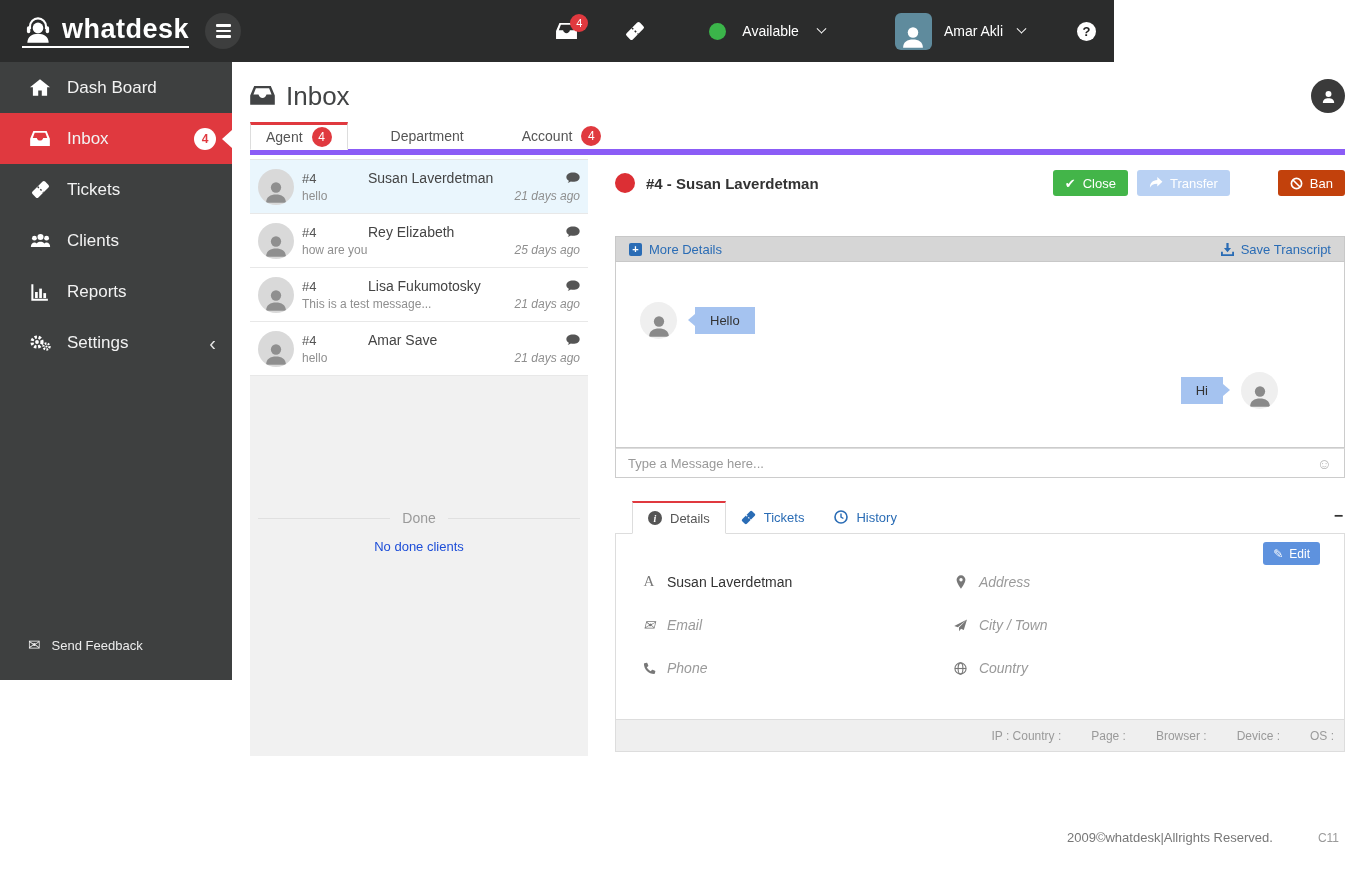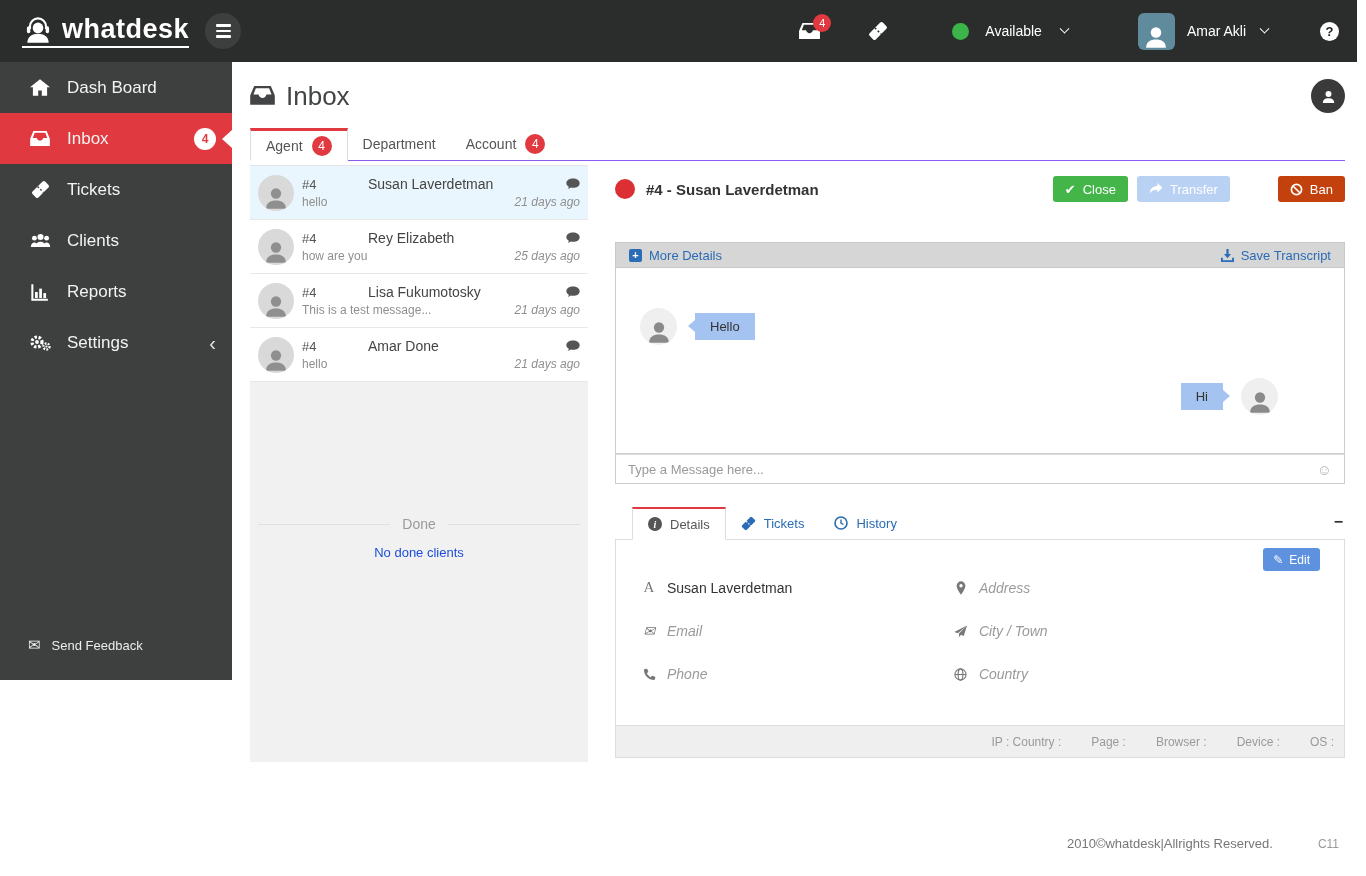--- a/index.html
+++ b/index.html
@@ -1,19 +1,19 @@
 <!DOCTYPE html>
 <html><head>
 <meta charset="utf-8">
 <style>
   * { box-sizing: border-box; margin: 0; padding: 0; }
   html,body { width:1366px; height:876px; overflow:hidden; font-family:"Liberation Sans",sans-serif; background:#fff; }
 
   
-  .navbar { position:fixed; top:0; left:0; width:1357px; height:62px; background:#2b2c2c; display:flex; align-items:center; z-index:20; }
+  .navbar { position:fixed; top:0; left:0; width:1114px; height:62px; background:#2b2c2c; display:flex; align-items:center; z-index:20; }
   .brand { display:flex; align-items:flex-end; gap:8px; margin-left:22px; border-bottom:2px solid #fff; padding-bottom:3px; cursor:pointer; }
   .brand-text { color:#fff; font-size:27px; font-weight:700; letter-spacing:.5px; line-height:28px; }
   .burger { width:36px; height:36px; border-radius:50%; background:#3d3e3e; margin-left:16px; display:flex; flex-direction:column; align-items:center; justify-content:center; gap:3px; cursor:pointer; }
   .burger span { width:15px; height:2.4px; background:#fff; border-radius:1px; }
   .nav-right { margin-left:auto; display:flex; align-items:center; padding-right:18px; }
   .nav-ico { position:relative; color:#fff; cursor:pointer; display:flex; }
   .nav-badge { position:absolute; top:-9px; right:-11px; width:18px; height:18px; border-radius:50%; background:#e0393f; color:#fff; font-size:11px; display:flex; align-items:center; justify-content:center; }
   .status { display:flex; align-items:center; gap:16px; color:#fff; font-size:14px; margin-left:64px; cursor:pointer; }
   .dot { width:17px; height:17px; border-radius:50%; background:#3bb54a; }
   .chev { width:7px; height:7px; border-right:1.8px solid #fff; border-bottom:1.8px solid #fff; transform:rotate(45deg) translate(-2px,-2px); margin-left:3px; }
@@ -31,21 +31,21 @@
   .s-chev { margin-left:auto; color:#e6e6e6; font-size:20px; line-height:1; }
   .send-feedback { position:absolute; left:28px; bottom:26px; display:flex; align-items:center; gap:11px; color:#ececec; font-size:13px; cursor:pointer; }
   .env-glyph { font-size:15px; }
 
   
   .content { margin-left:232px; padding:62px 21px 0 18px; width:1134px; }
   .page-head { display:flex; align-items:center; padding-top:17px; }
   .page-title { display:flex; align-items:center; gap:11px; font-size:26px; color:#424445; font-weight:400; }
   .user-circle { margin-left:auto; width:34px; height:34px; border-radius:50%; background:#3a3a3a; display:flex; align-items:center; justify-content:center; cursor:pointer; }
 
-  .tabs1 { display:flex; margin-top:15px; border-bottom:1px solid #8b5cf6; height:33px; }
+  .tabs1 { display:flex; margin-top:9px; border-bottom:6px solid #8b5cf6; height:33px;gap:28px; }
   .tab1 { padding:0 15px; display:flex; align-items:center; gap:9px; font-size:14px; color:#555; cursor:pointer; }
   .tab1.active { background:#fff; border:1px solid #ddd; border-top:3px solid #e0393f; border-bottom:1px solid #fff; margin-bottom:-1px; }
   .tab-badge { width:20px; height:20px; border-radius:50%; background:#e0393f; color:#fff; font-size:12px; display:flex; align-items:center; justify-content:center; }
 
   .main-row { display:flex; gap:27px; margin-top:4px; }
 
   
   .list-col { width:338px; height:597px; background:#f1f1f1; border-top:1px solid #e5e5e5; }
   .chat-item { height:54px; background:#fff; border-bottom:1px solid #e8e8e8; display:flex; align-items:center; padding:0 8px; cursor:pointer; }
   .chat-item.selected { background:#eaf6fd; }
@@ -366,21 +366,21 @@
       <div class="chat-item">
         <span class="avatar-s">
           <svg viewBox="0 0 24 24" width="30" height="28">
               <circle cx="12" cy="9" r="4.4" fill="#8f8f8f"></circle>
               <path d="M3.5 22c0-5 3.8-7 8.5-7s8.5 2 8.5 7z" fill="#8f8f8f"></path>
             </svg>
         </span>
         <div class="ci-main">
           <div class="ci-top">
             <span class="ci-id">#4</span>
-            <span class="ci-name">Amar Done</span>
+            <span class="ci-name">Amar Save</span>
             <span class="ci-comment">
               <svg viewBox="0 0 16 13" width="14" height="12">
                   <path fill="#555" d="M8 .3C3.7.3.4 2.6.4 5.5c0 1.7 1.1 3.1 2.8 4-.1.9-.5 1.8-1.3 2.6 1.5-.2 2.8-.8 3.7-1.5.8.2 1.6.3 2.4.3 4.3 0 7.6-2.3 7.6-5.4S12.3.3 8 .3z"></path>
                 </svg>
             </span>
           </div>
           <div class="ci-bottom">
             <span class="ci-preview">hello</span>
             <span class="ci-time">21 days ago</span>
           </div>
@@ -548,19 +548,19 @@
         <div class="card-foot">
           <span>IP : Country :</span>
           <span>Page :</span>
           <span>Browser :</span>
           <span>Device :</span>
           <span>OS :</span>
         </div>
       </div>
 
       <div class="page-foot">
-        <span class="copyright">2010©whatdesk|Allrights Reserved.</span>
+        <span class="copyright">2009©whatdesk|Allrights Reserved.</span>
         <span class="ver-code">C11</span>
       </div>
 
     </div>
   </div>
 </div>
 
 </body></html>

